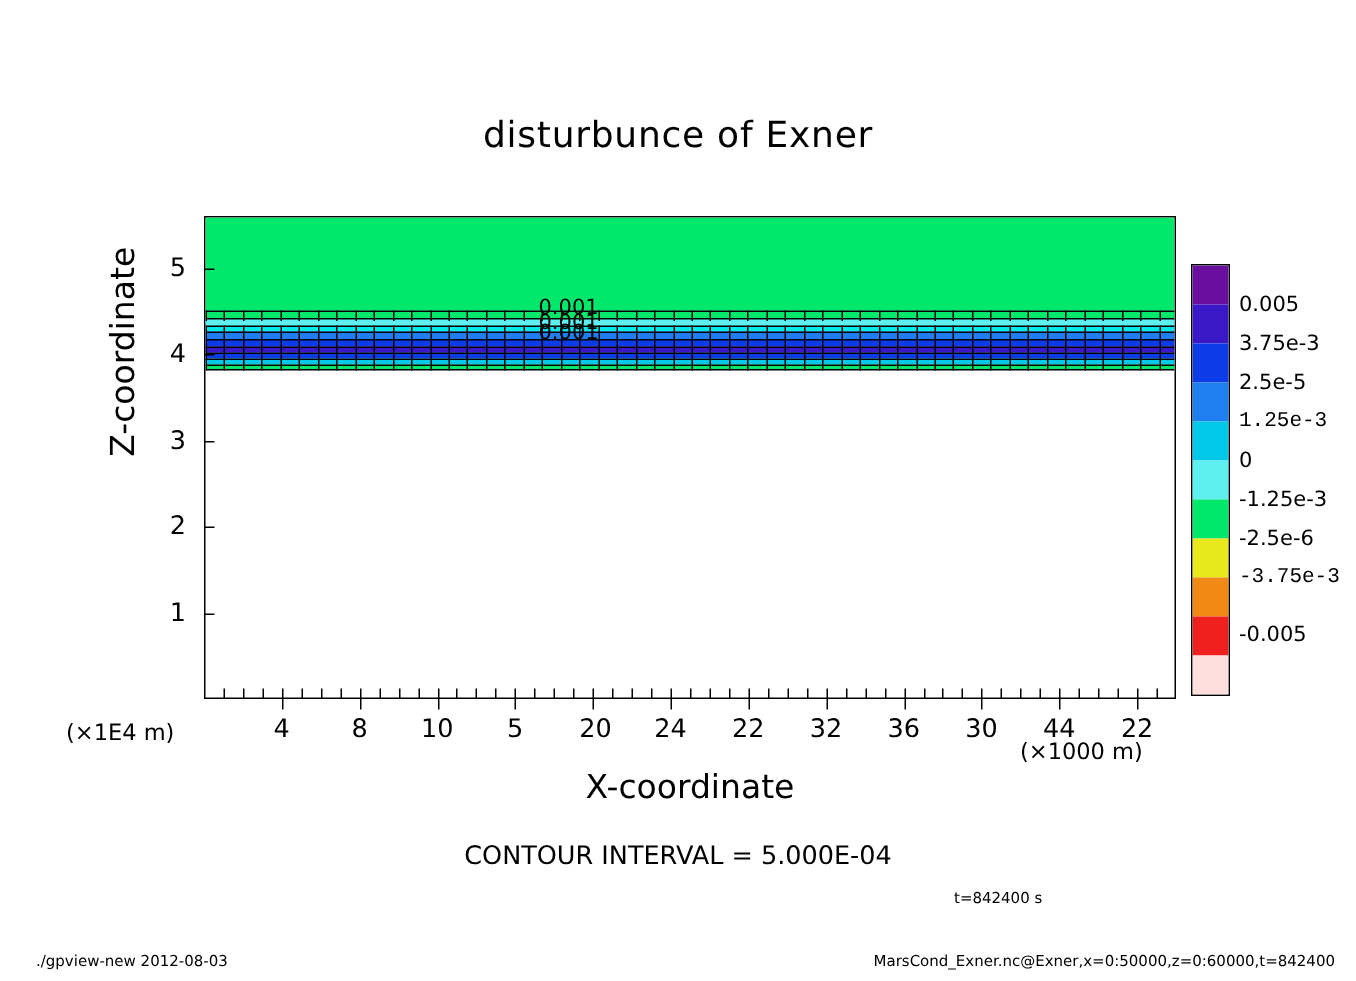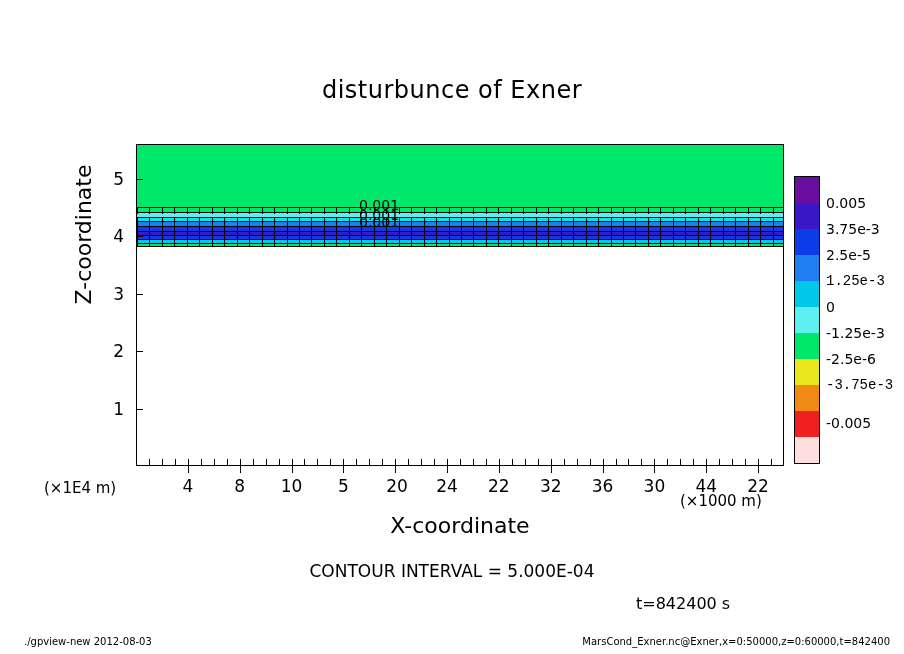--- a/index.html
+++ b/index.html
@@ -159,21 +159,21 @@
   #contour-interval {
     left: 0;
     top: 561px;
     width: 904px;
     text-align: center;
     font-size: 17px;
   }
   #time-label {
     left: 636px;
     top: 594px;
-    font-size: 16px;
+    font-size: 10px;
   }
   #footer-left {
     left: 24px;
     top: 636px;
     font-size: 10px;
   }
   #footer-right {
     right: 14px;
     top: 636px;
     font-size: 10px;

